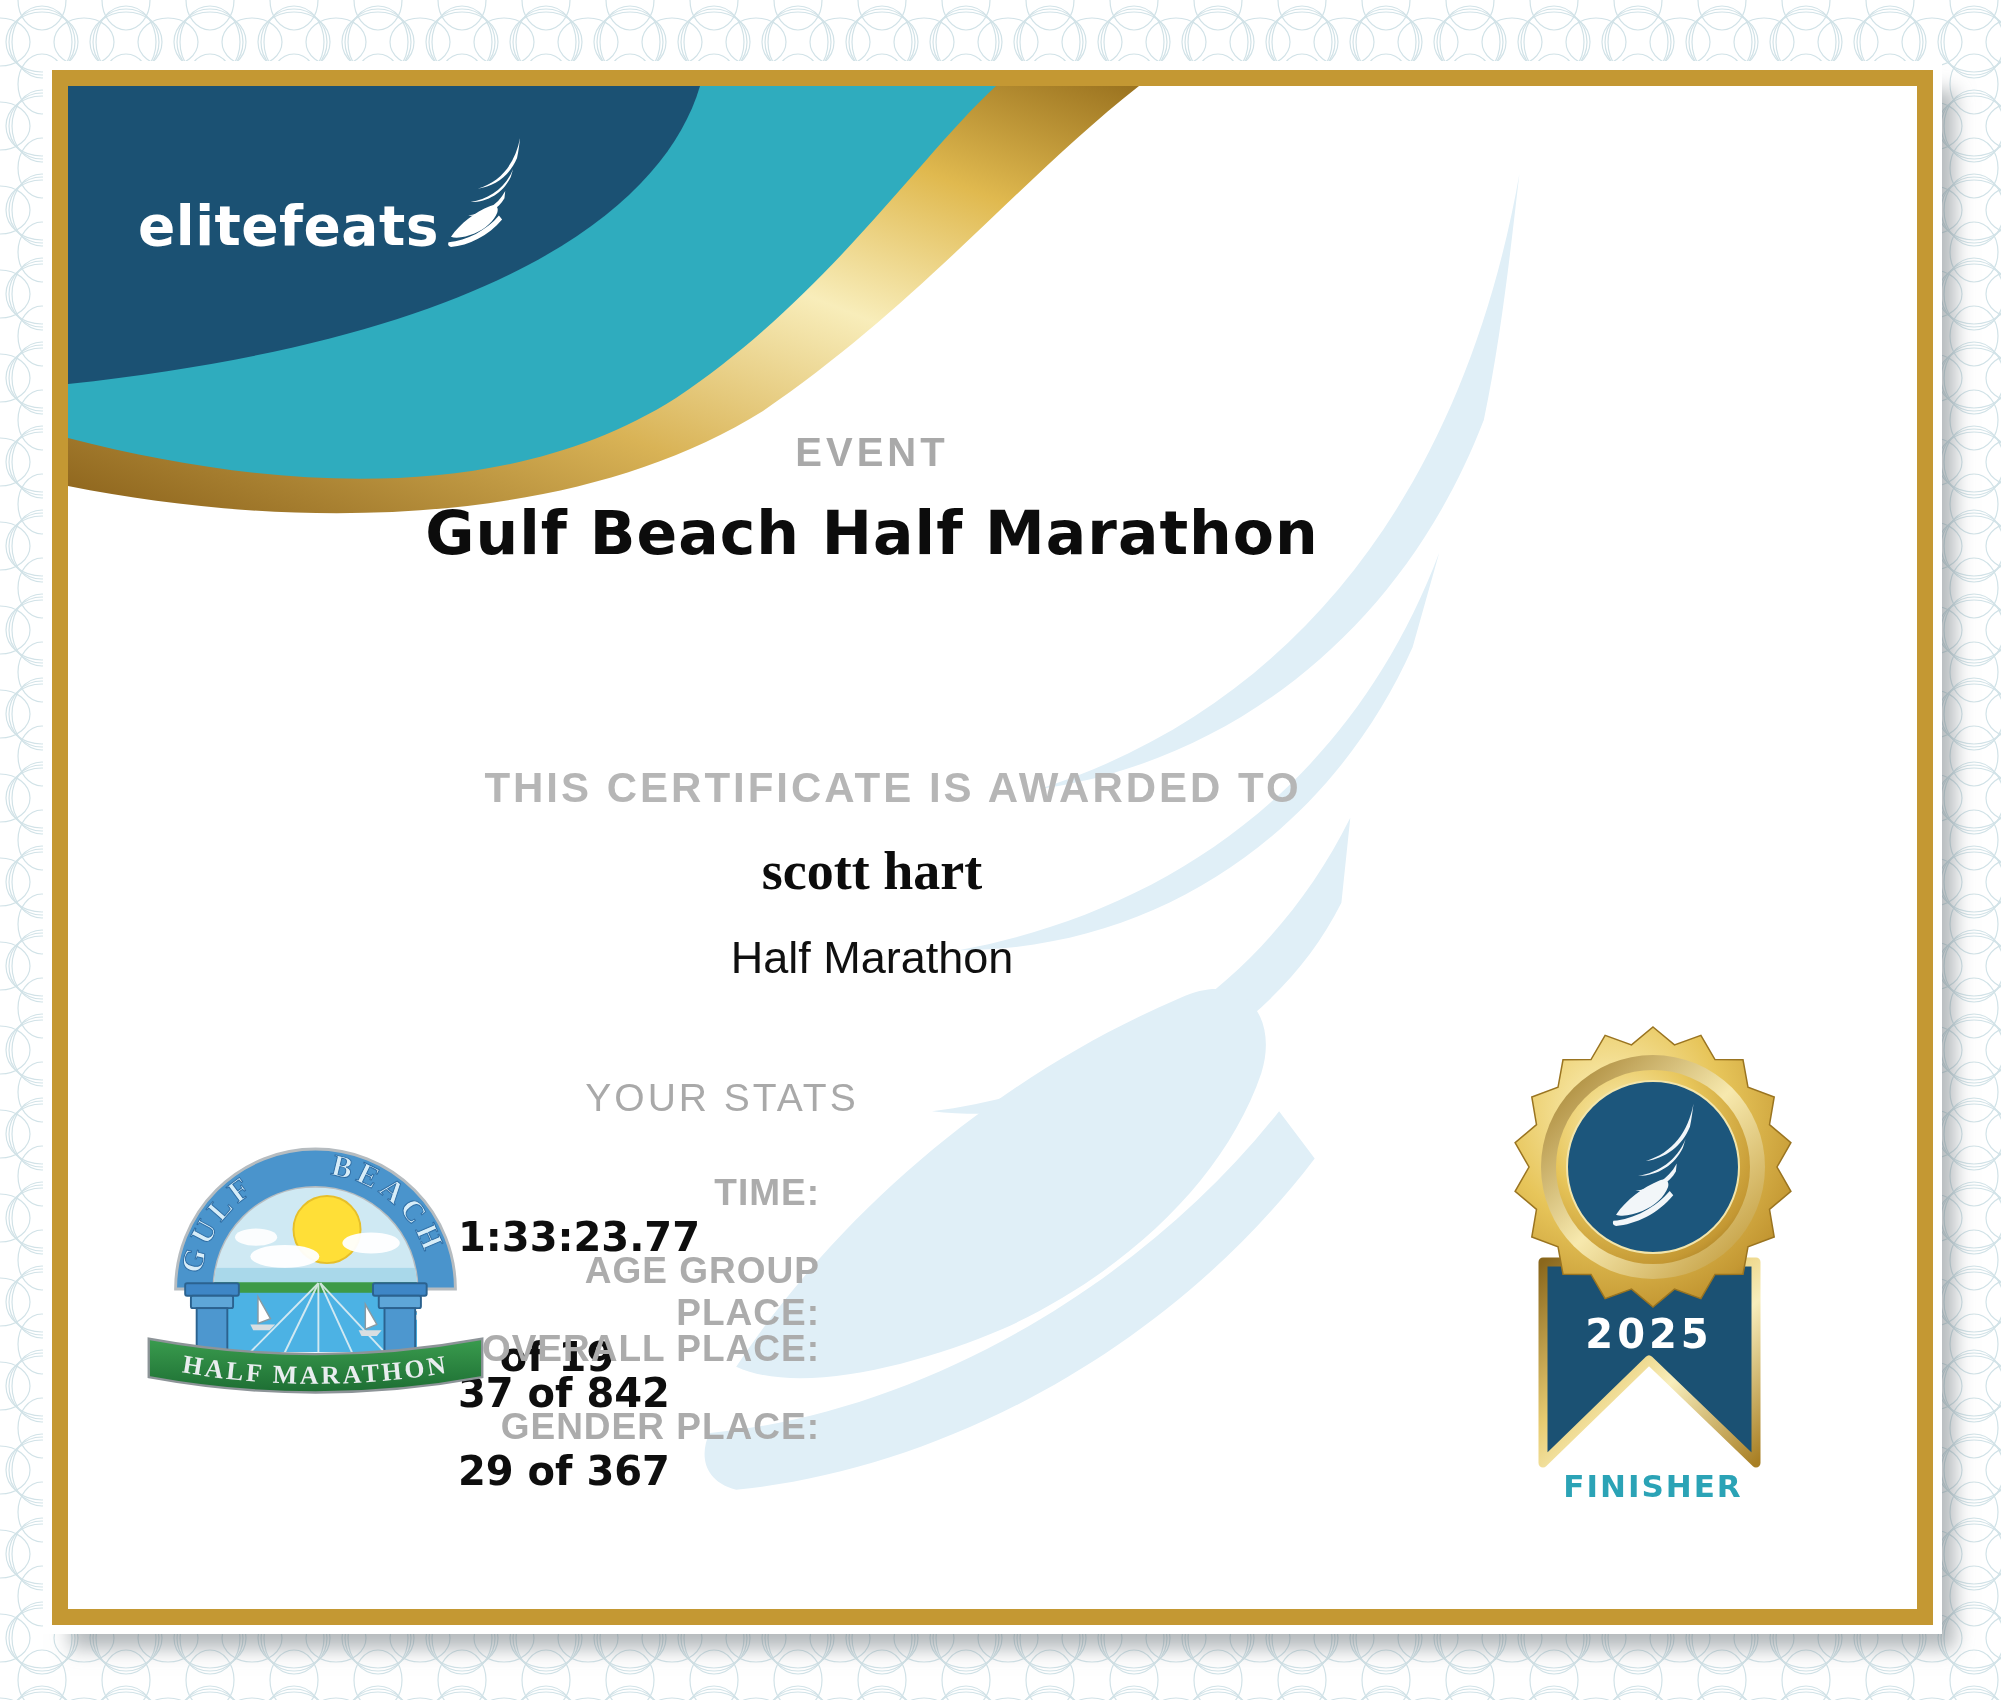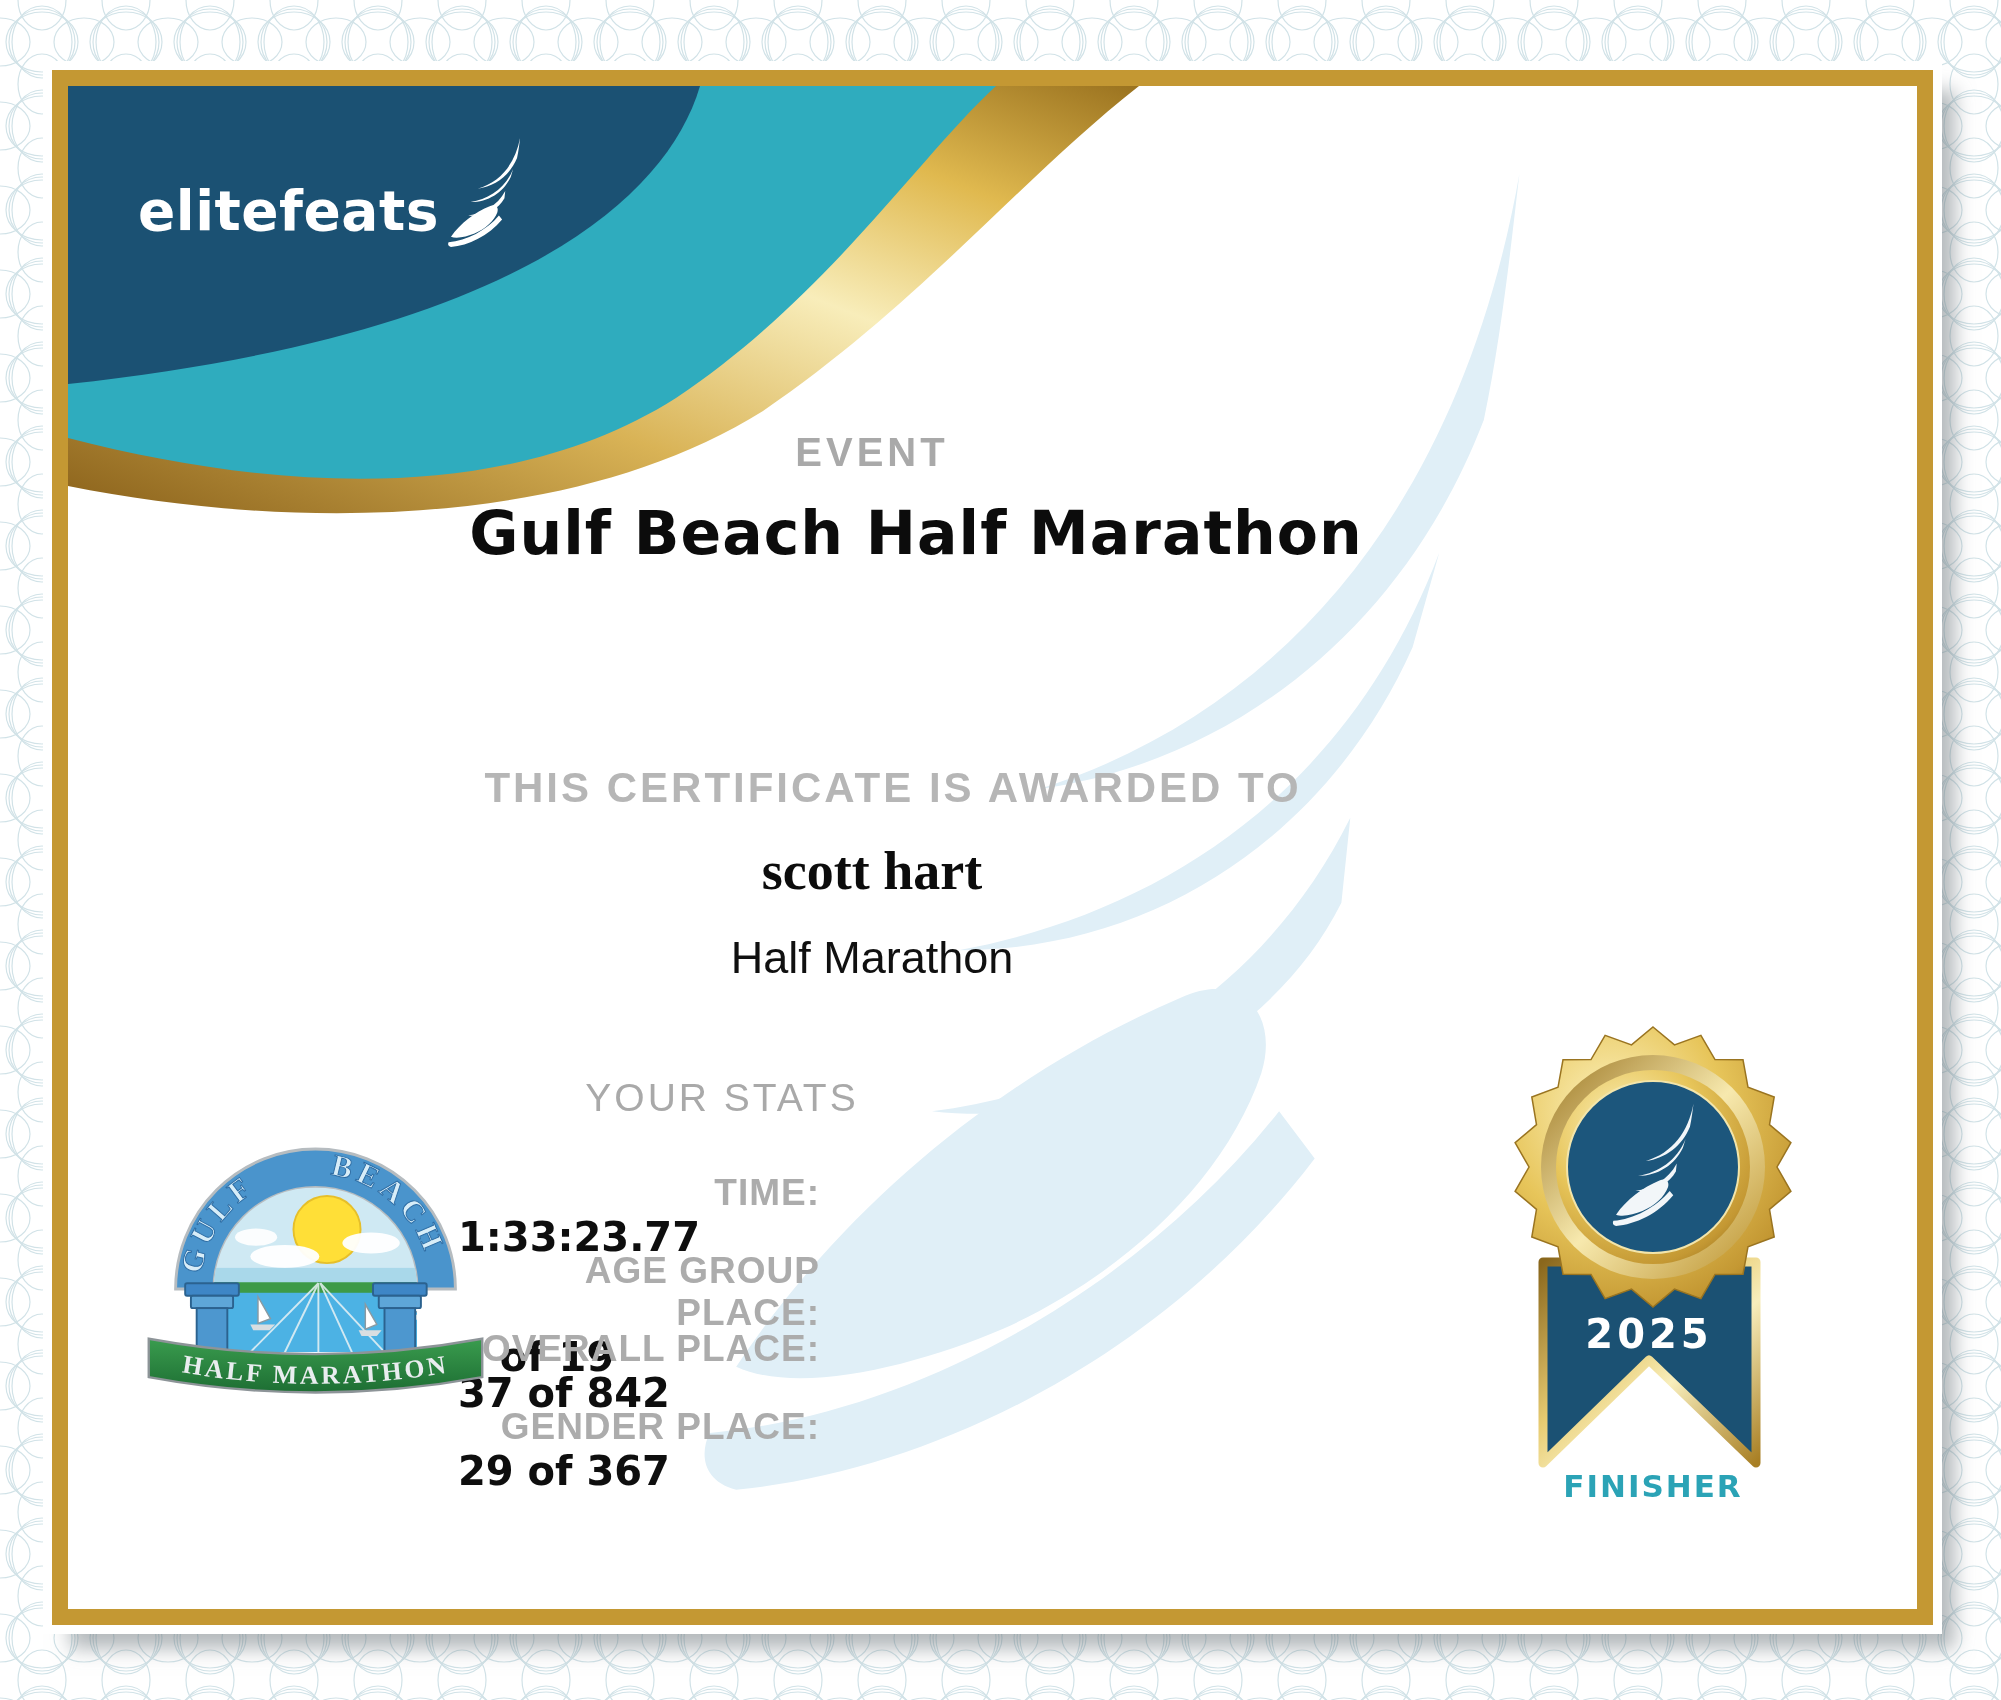--- a/index.html
+++ b/index.html
@@ -14,30 +14,30 @@
     position:absolute;left:52px;top:70px;width:1881px;height:1555px;
     box-sizing:border-box;border:16px solid #c49833;background:#ffffff;
     box-shadow:0 0 0 9px #ffffff, 20px 22px 18px 2px rgba(108,118,124,.5);
     z-index:1;
   }
   
   .watermark{position:absolute;left:665px;top:155px;z-index:2;}
   
   .swoosh{position:absolute;left:68px;top:86px;z-index:3;}
   
-  .brand{position:absolute;left:138px;top:150px;z-index:4;display:flex;align-items:center;}
+  .brand{position:absolute;left:138px;top:150px;z-index:4;display:flex;align-items:flex-end;}
   .brand-text{
     color:#ffffff;font-family:"DejaVu Sans",sans-serif;font-weight:bold;
     font-size:55px;letter-spacing:0.5px;line-height:1;padding-top:18px;
   }
   .brand-foot{margin-left:4px;margin-top:-14px;}
   
   .cline{position:absolute;left:8px;width:1728px;text-align:center;z-index:4;}
   .event-label{top:430px;font-size:40px;font-weight:bold;letter-spacing:4px;color:#a9a9a9;}
-  .event-title{top:498px;font-family:"DejaVu Sans",sans-serif;font-size:60px;font-weight:bold;color:#0c0c0c;letter-spacing:1px;margin-left:44px;}
+  .event-title{top:498px;font-family:"DejaVu Sans",sans-serif;font-size:60px;font-weight:bold;color:#0c0c0c;letter-spacing:1px;}
   .award-heading{top:764px;font-size:42px;font-weight:bold;letter-spacing:3px;color:#b6b6b6;margin-left:21px;}
   .recipient{top:840px;font-family:Liberation Serif, serif;font-size:54px;font-weight:bold;color:#0c0c0c;}
   .division{top:932px;font-size:45px;font-weight:normal;color:#101010;}
   
   .stats-heading{
     position:absolute;left:500px;top:1076px;width:444px;text-align:center;z-index:4;
     font-size:39px;font-weight:normal;letter-spacing:3px;color:#a9a9a9;
   }
   .stats{position:absolute;left:440px;top:1172px;z-index:4;}
   .stat-row{display:flex;align-items:baseline;height:38px;margin-bottom:40px;flex-direction:column;}

